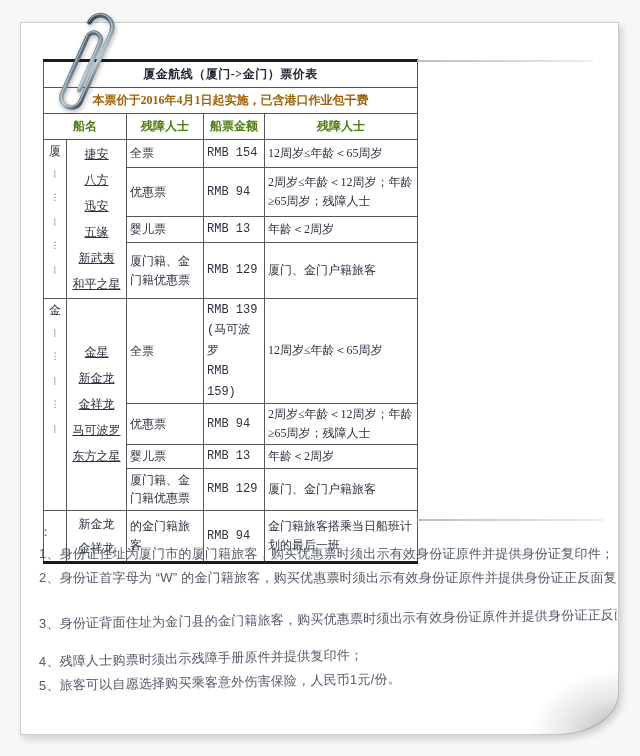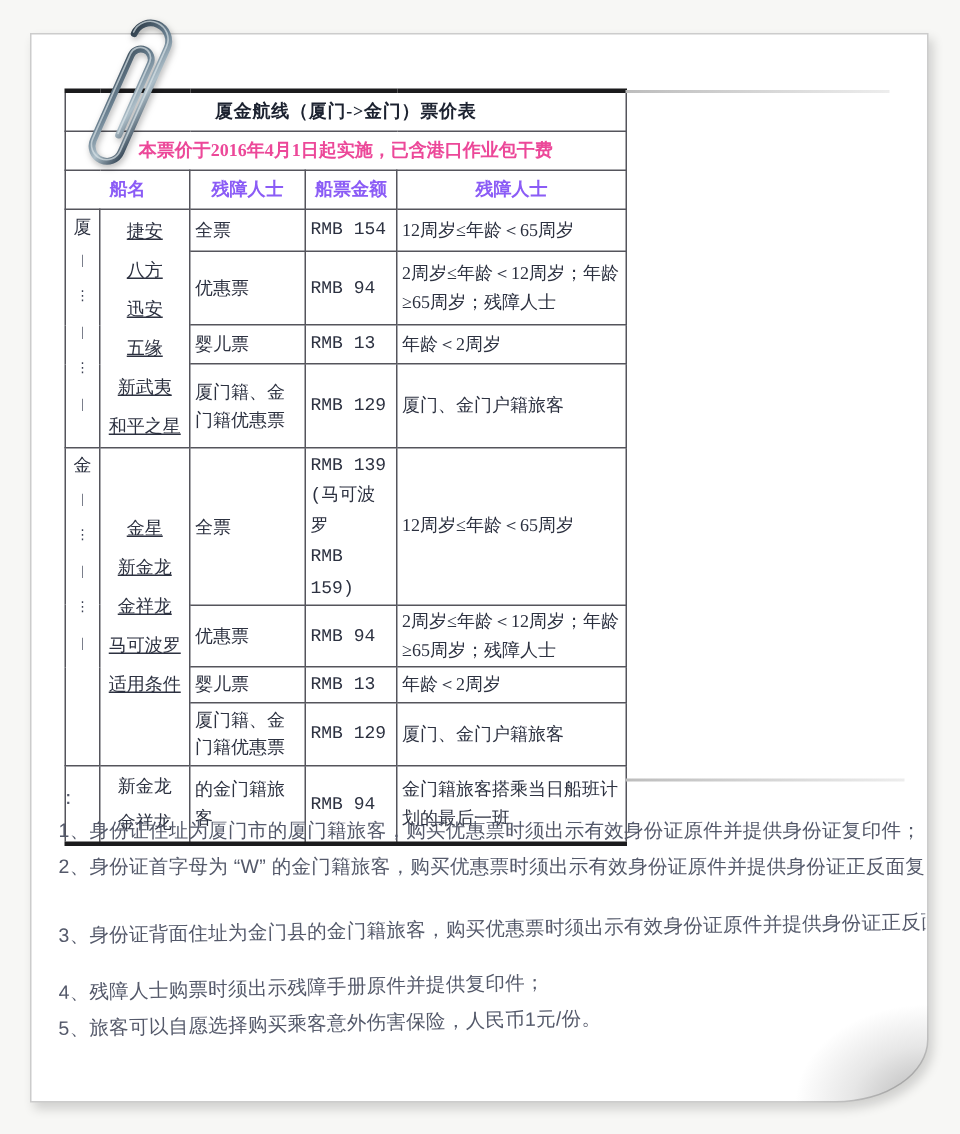--- a/index.html
+++ b/index.html
@@ -50,22 +50,22 @@
   .rh51  { height:49px; }
   .rh28  { height:26px; }
   .rh58  { height:56px; }
   .rh63  { height:61px; }
   .rh42  { height:40px; }
   .rh23  { height:21px; }
   .rh44  { height:42px; }
   .rh42b { height:40px; }
 
   td.title-cell   { text-align:center; font-weight:bold; font-size:15px; color:#1c2230; letter-spacing:0.5px; }
-  td.subtitle-cell{ text-align:center; font-weight:bold; font-size:13.5px; color:#ec4899; }
-  td.hdr { text-align:center; font-weight:bold; font-size:13px; color:#8b5cf6;margin-top:15px; }
+  td.subtitle-cell{ text-align:center; font-weight:bold; font-size:13.5px; color:#a16207; }
+  td.hdr { text-align:center; font-weight:bold; font-size:13px; color:#4d7c0f;margin-top:15px; }
 
   td.dock { text-align:center; vertical-align:top; padding-top:3px; }
   .dock-char { font-size:12px; line-height:20px; }
   .dock-marks{ white-space:pre-line; font-size:9px; line-height:24px; color:#3a3f52; }
 
   td.ships { text-align:center; vertical-align:middle; white-space:pre-line;
              font-size:13px; line-height:26px;text-decoration:underline; }
   td.ships2{ text-align:center; vertical-align:middle; white-space:pre-line;
              font-size:13px; line-height:24px; }
   td.type  { text-align:left; padding-left:4px; line-height:1.55; }
@@ -167,21 +167,21 @@
           <div class="dock-marks">|
 ⋮
 |
 ⋮
 |</div>
         </td>
         <td rowspan="4" class="ships">金星
 新金龙
 金祥龙
 马可波罗
-适用条件</td>
+东方之星</td>
         <td class="type">全票</td>
         <td class="amt">RMB 139
 (马可波罗
 RMB 159)</td>
         <td class="cond">12周岁≤年龄＜65周岁</td>
       </tr>
       <tr class="rh42">
         <td class="type">优惠票</td>
         <td class="amt">RMB 94</td>
         <td class="cond">2周岁≤年龄＜12周岁；年龄≥65周岁；残障人士</td>

